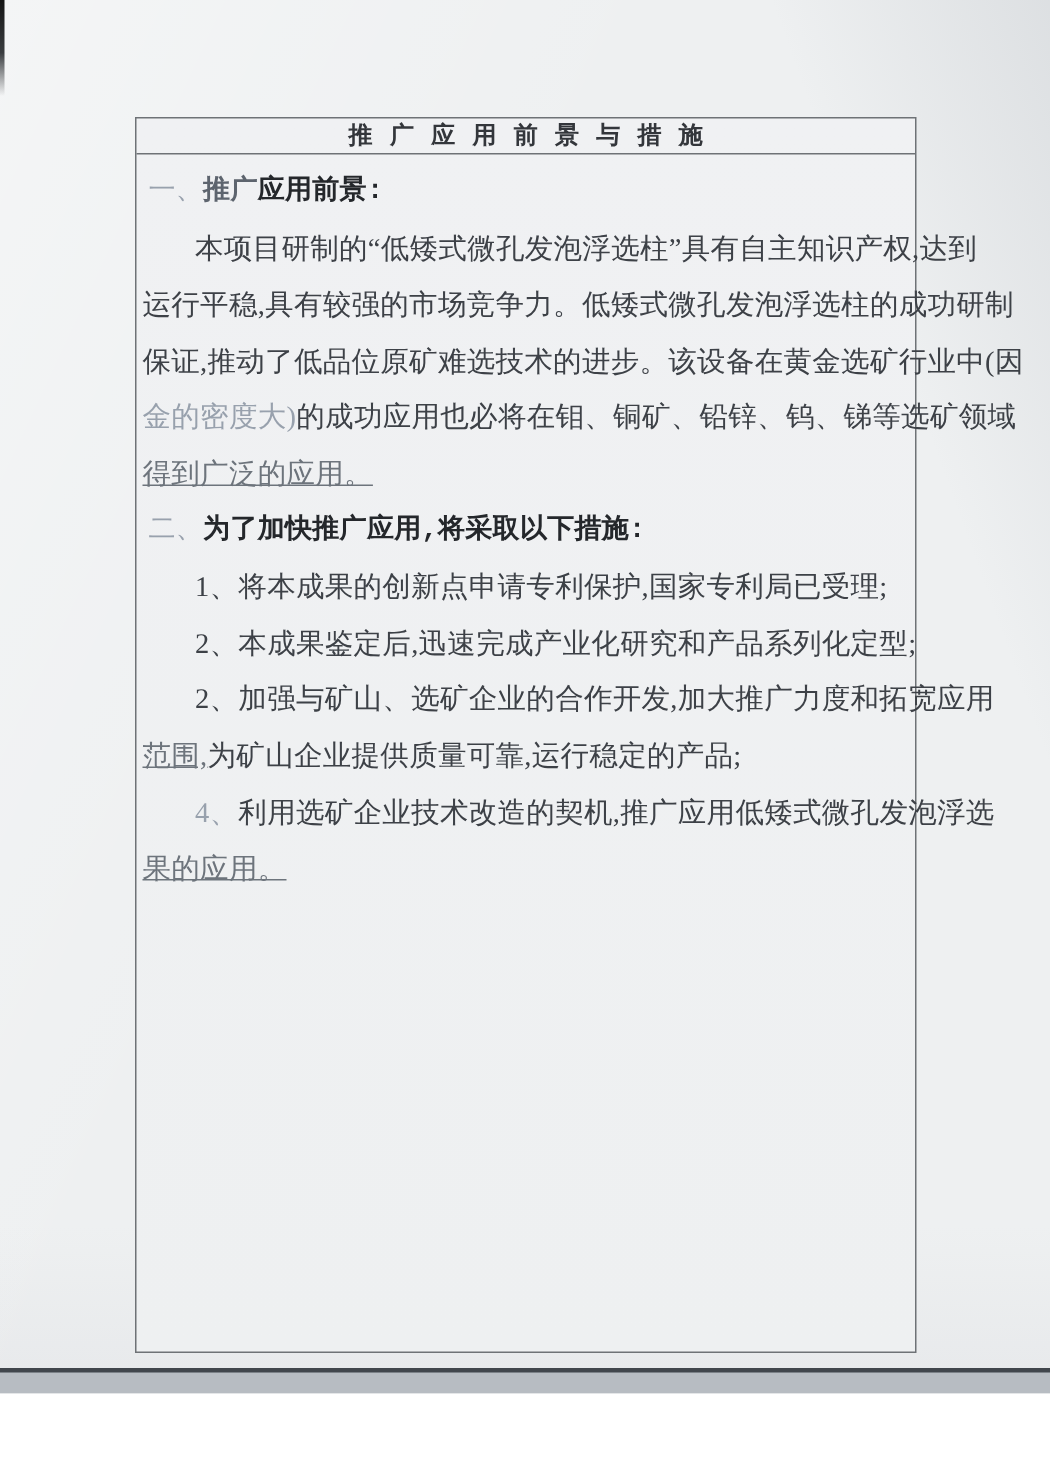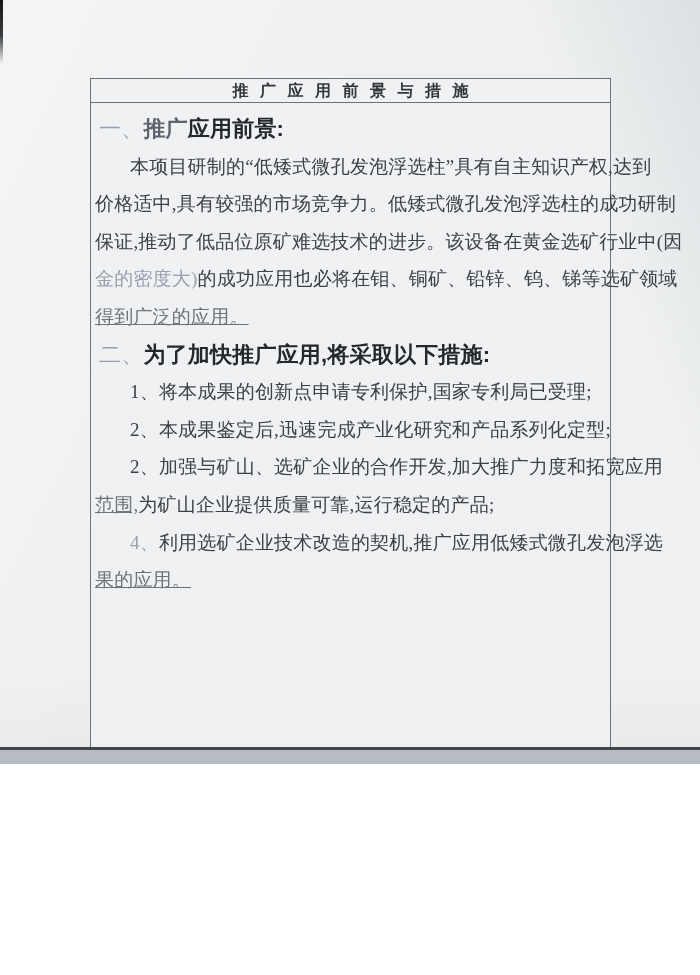--- a/index.html
+++ b/index.html
@@ -2,21 +2,21 @@
 <html style="--paper: #eef0f1; --band: #b7bcc2; --ink: #3d4147; --ink-mid: #6d747c; --ink-faded: #98a1ad; --ink-bold: #24272b;"><head>
 <meta charset="utf-8">
 <style>
   html,body{margin:0;padding:0;}
   body{
     width:700px;height:975px;
     font-family:"Liberation Serif","DejaVu Serif",serif;
     overflow:hidden;
   }
   .scan-page{
-    position:relative;width:700px;height:764px;
+    position:relative;width:700px;height:929px;
     background:
       linear-gradient(115deg, rgba(255,255,255,.35) 0%, rgba(255,255,255,0) 40%),
       linear-gradient(250deg, rgba(160,166,174,.22) 0%, rgba(160,166,174,0) 18%),
       linear-gradient(180deg, var(--paper) 0%, var(--paper) 88%, #e7e9eb 100%);
     overflow:hidden;
   }
   .scan-edge-left{
     position:absolute;left:0;top:0;width:3px;height:64px;
     background:linear-gradient(180deg,#141414 0%,#3a3d40 55%,rgba(60,63,66,0) 100%);
   }
@@ -44,21 +44,21 @@
     padding:7px 4px 0 4px;
   }
   .line{
     height:37.6px;line-height:37.6px;
     font-size:19px;
     white-space:nowrap;
     letter-spacing:0.2px;
     color:var(--ink);
   }
   .line.indent{padding-left:35px;}
-  .line.head{padding-left:4px;font-family:Liberation Sans, sans-serif;font-size:22px;}
+  .line.head{padding-left:4px;font-family:Liberation Mono, monospace;font-size:18px;}
   .seg-n{color:var(--ink);}
   .seg-m{color:var(--ink-mid);text-decoration:underline;}
   .seg-f{color:var(--ink-faded);}
   .seg-b{font-weight:bold;color:var(--ink-bold);}
   .seg-fb{font-weight:bold;color:#5d646e;}
   .page-number{
     position:absolute;left:0;top:936px;width:700px;
     text-align:center;font-size:13px;color:#3f4349;
   }
 </style>
@@ -66,21 +66,21 @@
 <body>
 
 <div class="scan-page">
   <div class="scan-edge-left"></div>
 
   <div class="doc-table">
     <div class="title-row">推广应用前景与措施</div>
     <div class="content">
         <div class="line head"><span class="seg-f">一、</span><span class="seg-fb">推广</span><span class="seg-b">应用前景:</span></div>
         <div class="line indent"><span class="seg-n">本项目研制的“低矮式微孔发泡浮选柱”具有自主知识产权,达到</span></div>
-        <div class="line"><span class="seg-n">价格适中,具有较强的市场竞争力。低矮式微孔发泡浮选柱的成功研制</span></div>
+        <div class="line"><span class="seg-n">运行平稳,具有较强的市场竞争力。低矮式微孔发泡浮选柱的成功研制</span></div>
         <div class="line"><span class="seg-n">保证,推动了低品位原矿难选技术的进步。该设备在黄金选矿行业中(因</span></div>
         <div class="line"><span class="seg-f">金的密度大)</span><span class="seg-n">的成功应用也必将在钼、铜矿、铅锌、钨、锑等选矿领域</span></div>
         <div class="line"><span class="seg-m">得到广泛的应用。</span></div>
         <div class="line head"><span class="seg-f">二、</span><span class="seg-b">为了加快推广应用,将采取以下措施:</span></div>
         <div class="line indent"><span class="seg-n">1、将本成果的创新点申请专利保护,国家专利局已受理;</span></div>
         <div class="line indent"><span class="seg-n">2、本成果鉴定后,迅速完成产业化研究和产品系列化定型;</span></div>
         <div class="line indent"><span class="seg-n">2、加强与矿山、选矿企业的合作开发,加大推广力度和拓宽应用</span></div>
         <div class="line"><span class="seg-m">范围,</span><span class="seg-n">为矿山企业提供质量可靠,运行稳定的产品;</span></div>
         <div class="line indent"><span class="seg-f">4、</span><span class="seg-n">利用选矿企业技术改造的契机,推广应用低矮式微孔发泡浮选</span></div>
         <div class="line"><span class="seg-m">果的应用。</span></div>

